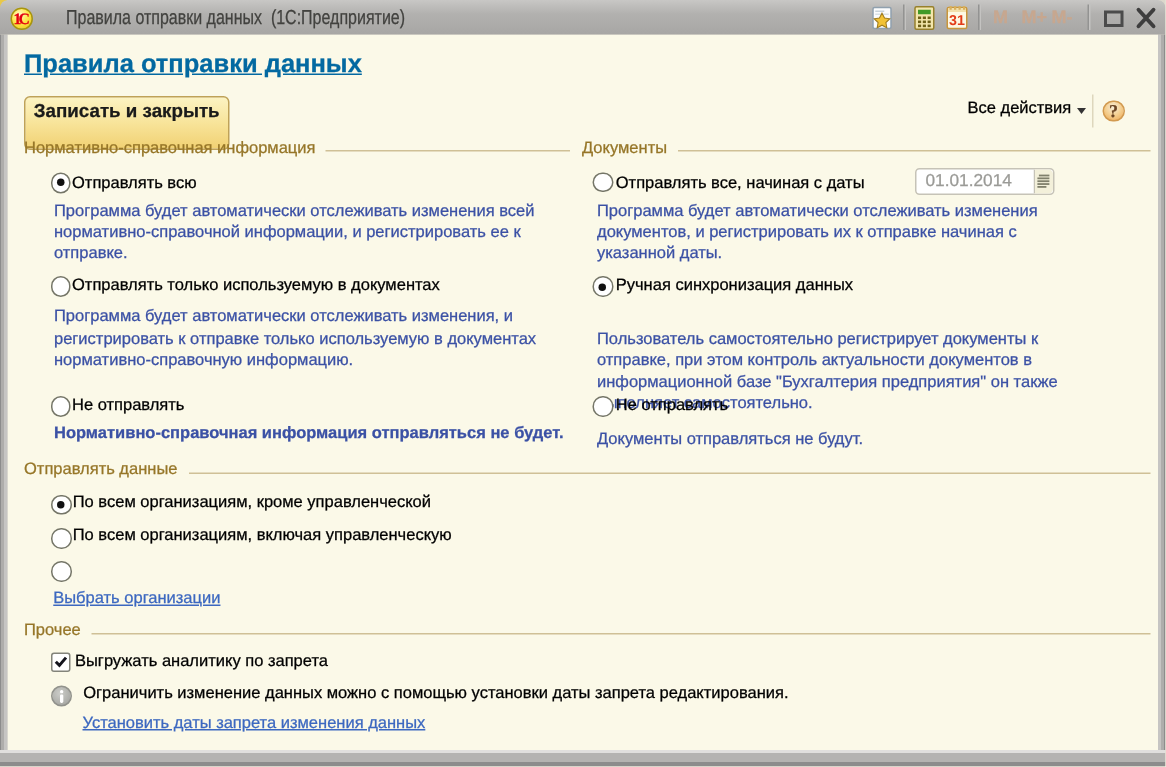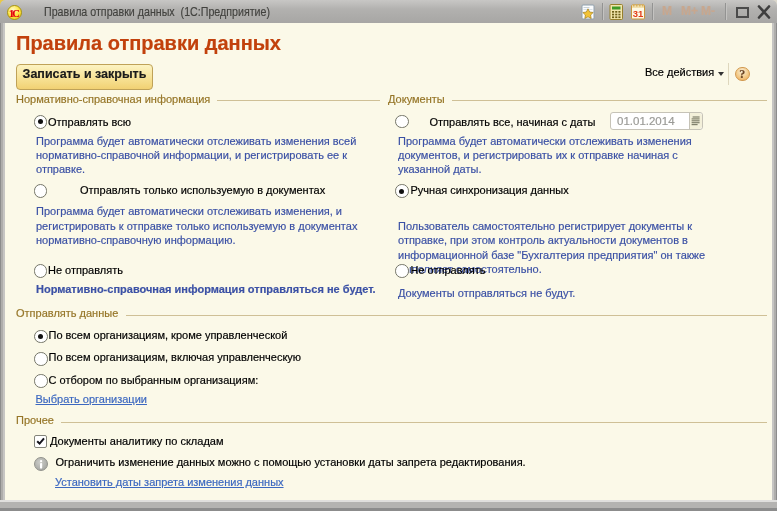--- a/index.html
+++ b/index.html
@@ -13,22 +13,22 @@
 .borderB { position:absolute; left:0; top:500px; width:777px; height:11px; background:linear-gradient(#e0dfdd 0 2px,#b4b3b1 2px 8px,#8c8c8c 8px); }
 .content { position:absolute; left:5px; top:23px; width:767px; height:477px; background:#fbf9e8; }
 .logo { position:absolute; left:7px; top:5px; width:15px; height:15px; border-radius:50%; background:radial-gradient(circle at 38% 30%, #fffbd0, #ffe84a 45%, #e8c012); border:1px solid #a8950e; }
 .logo span { position:absolute; left:1px; top:1.5px; font-size:10.5px; font-weight:bold; color:#e30010; letter-spacing:-2px; font-family:"Liberation Serif",serif; }
 .wtitle { position:absolute; left:44px; top:-0.4px; font-size:13.5px; color:#42423f; transform:scaleX(.79); transform-origin:0 0; line-height:23px; white-space:nowrap; }
 .tb-ico { position:absolute; top:4px; width:16px; height:16px; }
 .tb-sep { position:absolute; top:3px; width:1px; height:17px; background:#939392; box-shadow:1px 0 0 #c4c3c1; }
 .mbtn { position:absolute; top:0; font-size:12px; font-weight:bold; color:#c7a78f; line-height:23px; }
 .wmax { position:absolute; left:736px; top:7px; width:13px; height:11px; border:2px solid #4b4b4b; }
 .wclose { position:absolute; left:756px; top:0px; width:16px; height:23px; }
-h1 { position:absolute; left:16px; top:32.8px; font-size:20px; line-height:20px; font-weight:bold; color:#c2410c; white-space:nowrap; }
-.btn { position:absolute; left:16px; top:64px; width:137px; height:26px; background:linear-gradient(#fcf3c2,#f8e49a 50%,#f1d173); border:1px solid #bfa258; border-radius:4px; text-align:center; font-weight:bold; font-size:12.5px; line-height:18.5px; color:#1a1a1a; }
+h1 { position:absolute; left:16px; top:32.8px; font-size:17px; line-height:20px; font-weight:bold; color:#0369a1; white-space:nowrap;text-decoration:underline; }
+.btn { position:absolute; left:16px; top:64px; width:137px; height:36px; background:linear-gradient(#fcf3c2,#f8e49a 50%,#f1d173); border:1px solid #bfa258; border-radius:4px; text-align:center; font-weight:bold; font-size:12.5px; line-height:18.5px; color:#1a1a1a; }
 .allact { position:absolute; left:645px; top:66.2px; font-size:11px; line-height:13px; }
 .arr { position:absolute; left:718px; top:71.5px; width:0; height:0; border-left:3.5px solid transparent; border-right:3.5px solid transparent; border-top:4px solid #333; }
 .vsep { position:absolute; left:728px; top:63px; width:1px; height:22px; background:#ded7bd; }
 .help { position:absolute; left:735px; top:66.5px; width:14.5px; height:14.5px; border-radius:50%; background:radial-gradient(circle at 48% 30%, #f8eed9, #f4cf90 50%, #eca44e); border:1px solid #d29a50; color:#6b4423; font-size:12px; font-weight:bold; text-align:center; line-height:13px; font-family:"Liberation Serif",serif; }
 .grp { position:absolute; font-size:11px; line-height:13px; color:#967628; white-space:nowrap; }
 .gline { position:absolute; height:1px; background:#cfc096; }
 .radio { position:absolute; width:13.5px; height:13.5px; border-radius:50%; background:#fff; border:1px solid #757668; }
 .radio.sel::after { content:""; position:absolute; left:3.2px; top:3.2px; width:5px; height:5px; border-radius:50%; background:#111; }
 .lbl { position:absolute; font-size:11px; line-height:13px; color:#000; white-space:nowrap; }
 .desc { position:absolute; font-size:11px; color:#3b51a5; line-height:14.25px; }
@@ -106,29 +106,29 @@
   <div class="grp" style="left:16px; top:93.1px;">Нормативно-справочная информация</div>
   <div class="gline" style="left:217px; top:100px; width:163px;"></div>
   <div class="grp" style="left:388px; top:93.1px;">Документы</div>
   <div class="gline" style="left:452px; top:100px; width:315px;"></div>
 
   <div class="radio sel" style="left:33.5px; top:115px;"></div>
   <div class="lbl" style="left:48px; top:115.7px;">Отправлять всю</div>
   <div class="desc" style="left:36px; top:133.9px; width:350px;">Программа будет автоматически отслеживать изменения всей<br>нормативно-справочной информации, и регистрировать ее к<br>отправке.</div>
 
   <div class="radio" style="left:33.5px; top:184.4px;"></div>
-  <div class="lbl" style="left:48px; top:183.9px;margin-left:32px;">Отправлять только используемую в документах</div>
+  <div class="lbl" style="left:48px; top:183.9px;">Отправлять только используемую в документах</div>
   <div class="desc" style="left:36px; top:204.4px; width:350px;">Программа будет автоматически отслеживать изменения, и<br>регистрировать к отправке только используемую в документах<br>нормативно-справочную информацию.</div>
 
   <div class="radio" style="left:33.5px; top:264.4px;"></div>
   <div class="lbl" style="left:48px; top:264.2px;">Не отправлять</div>
   <div class="desc" style="left:36px; top:282px; width:360px;font-weight:bold;">Нормативно-справочная информация отправляться не будет.</div>
 
   <div class="radio" style="left:395px; top:114.5px;"></div>
-  <div class="lbl" style="left:410.5px; top:115.7px;margin-left:19px;">Отправлять все, начиная с даты</div>
+  <div class="lbl" style="left:410.5px; top:115.7px;">Отправлять все, начиная с даты</div>
   <div class="datefld">
       <span class="txt">01.01.2014</span>
       <span class="pick">
         <svg width="12" height="15" viewBox="0 0 12 15" style="position:absolute;left:0;top:0">
           <g fill="#80806c">
             <rect x="2.6" y="3.4" width="7" height="1.2"></rect>
             <rect x="1.6" y="5.3" width="8" height="1.2"></rect>
             <rect x="1.6" y="7.2" width="8" height="1.2"></rect>
             <rect x="1.6" y="9.1" width="8" height="1.2"></rect>
             <rect x="1.6" y="11" width="6" height="1.2"></rect>
@@ -147,32 +147,31 @@
   <div class="desc" style="left:398px; top:286px; width:330px;">Документы отправляться не будут.</div>
 
   <div class="grp" style="left:16px; top:307.2px;">Отправлять данные</div>
   <div class="gline" style="left:126px; top:315px; width:641px;"></div>
 
   <div class="radio sel" style="left:34px; top:329.5px;"></div>
   <div class="lbl" style="left:48.5px; top:328.6px;">По всем организациям, кроме управленческой</div>
   <div class="radio" style="left:34px; top:352.1px;"></div>
   <div class="lbl" style="left:48.5px; top:351.3px;text-align:right;">По всем организациям, включая управленческую</div>
   <div class="radio" style="left:34px; top:374.4px;"></div>
-  <div class="lbl" style="left:48.5px; top:373.5px;">С отбором по выбранным организациям:</div>
   <div class="link" style="left:35.5px; top:393.3px;">Выбрать организации</div>
 
   <div class="grp" style="left:16px; top:414px;">Прочее</div>
   <div class="gline" style="left:61px; top:421.8px; width:706px;"></div>
 
   <div class="checkbox">
       <svg width="11" height="11" viewBox="0 0 11 11" style="position:absolute;left:0;top:0">
         <path d="M2.2 5.2 L4.6 7.6 L9 2.4" stroke="#14141c" stroke-width="2" fill="none"></path>
       </svg>
     </div>
-  <div class="lbl" style="left:50px; top:434.8px;">Документы аналитику по складам</div>
+  <div class="lbl" style="left:50px; top:434.8px;">Выгружать аналитику по запрета</div>
   <div class="infoico">
       <svg width="14" height="14" viewBox="0 0 14 14" style="position:absolute;left:-1px;top:-1px">
         <rect x="6" y="3" width="2.2" height="2.2" rx="1" fill="#fff"></rect>
         <rect x="6" y="6" width="2.2" height="5.6" rx="0.9" fill="#fff"></rect>
       </svg>
     </div>
   <div class="lbl" style="left:55.5px; top:456.1px;">Ограничить изменение данных можно с помощью установки даты запрета редактирования.</div>
   <div class="link" style="left:55px; top:476px;">Установить даты запрета изменения данных</div>
 </div>
 

